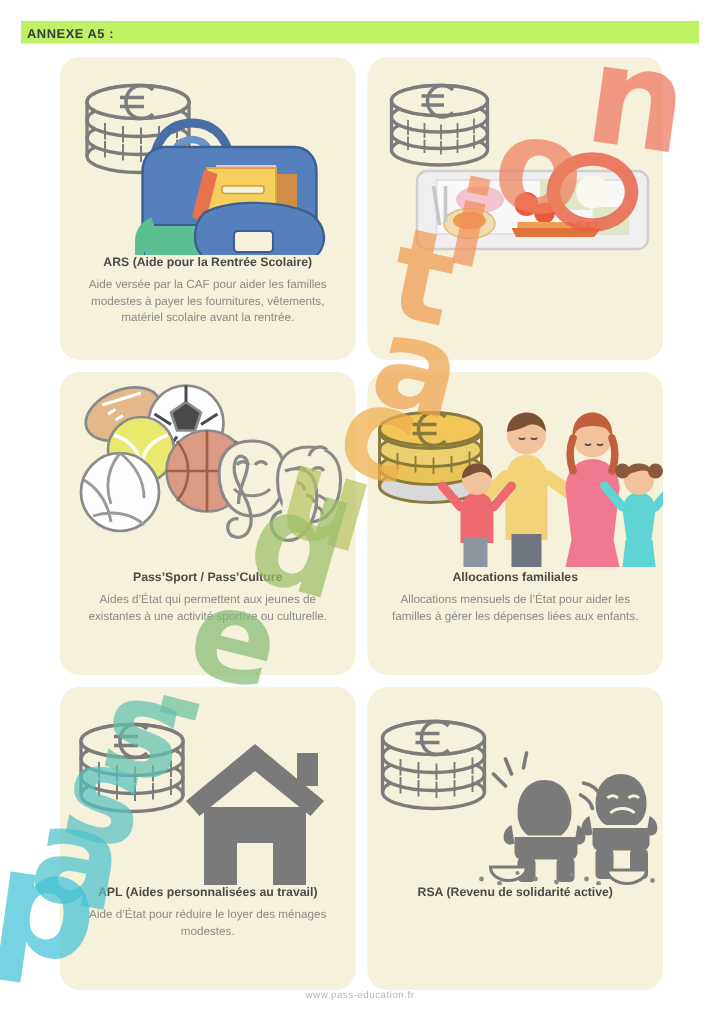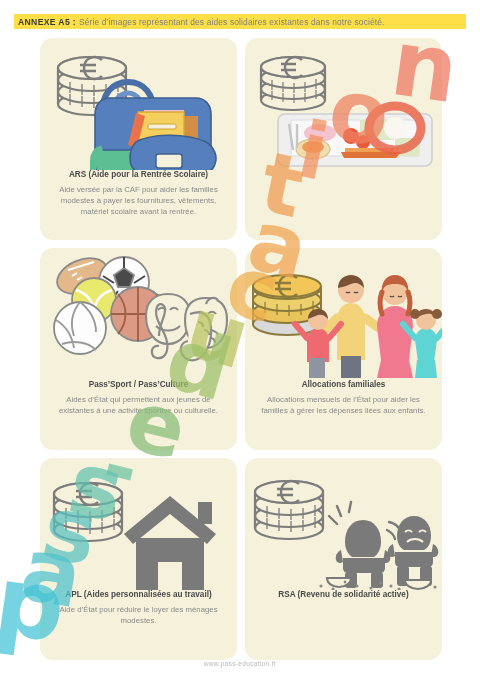--- a/index.html
+++ b/index.html
@@ -7,21 +7,21 @@
     width:480px;height:680px;background:#ffffff;
     font-family:"Liberation Sans","DejaVu Sans",sans-serif;
     overflow:hidden;position:relative;
   }
   .page{position:relative;width:480px;height:680px;overflow:hidden;}
 
   
   .header{
     position:absolute;left:14px;top:14px;width:452px;height:15px;
     display:flex;align-items:center;
-    background:#fde047;
+    background:#bef264;
     white-space:nowrap;
   }
   .hdr-label{
     font-size:8.6px;font-weight:bold;color:#3a3a3a;letter-spacing:.35px;
     padding-left:4px;
   }
   .hdr-text{
     font-size:8.4px;color:#7d7d7d;letter-spacing:.15px;padding-left:3px;
   }
 
@@ -69,21 +69,20 @@
     font-size:6.6px;color:#b9b9b9;letter-spacing:.3px;z-index:3;
   }
 </style>
 </head>
 <body>
 
 <div class="page">
 
   <div class="header">
     <span class="hdr-label">ANNEXE A5 :</span>
-    <span class="hdr-text">Série d’images représentant des aides solidaires existantes dans notre société.</span>
   </div>
 
   <div class="grid">
 
     <div class="card">
       <div class="illus">
         <svg width="197" height="132" viewBox="0 0 197 132">
           <g stroke="#7c7c7c" stroke-width="2.2" fill="#f6f1db">
             <ellipse cx="52" cy="66" rx="34" ry="11"></ellipse>
               <ellipse cx="52" cy="54" rx="34" ry="11"></ellipse>

